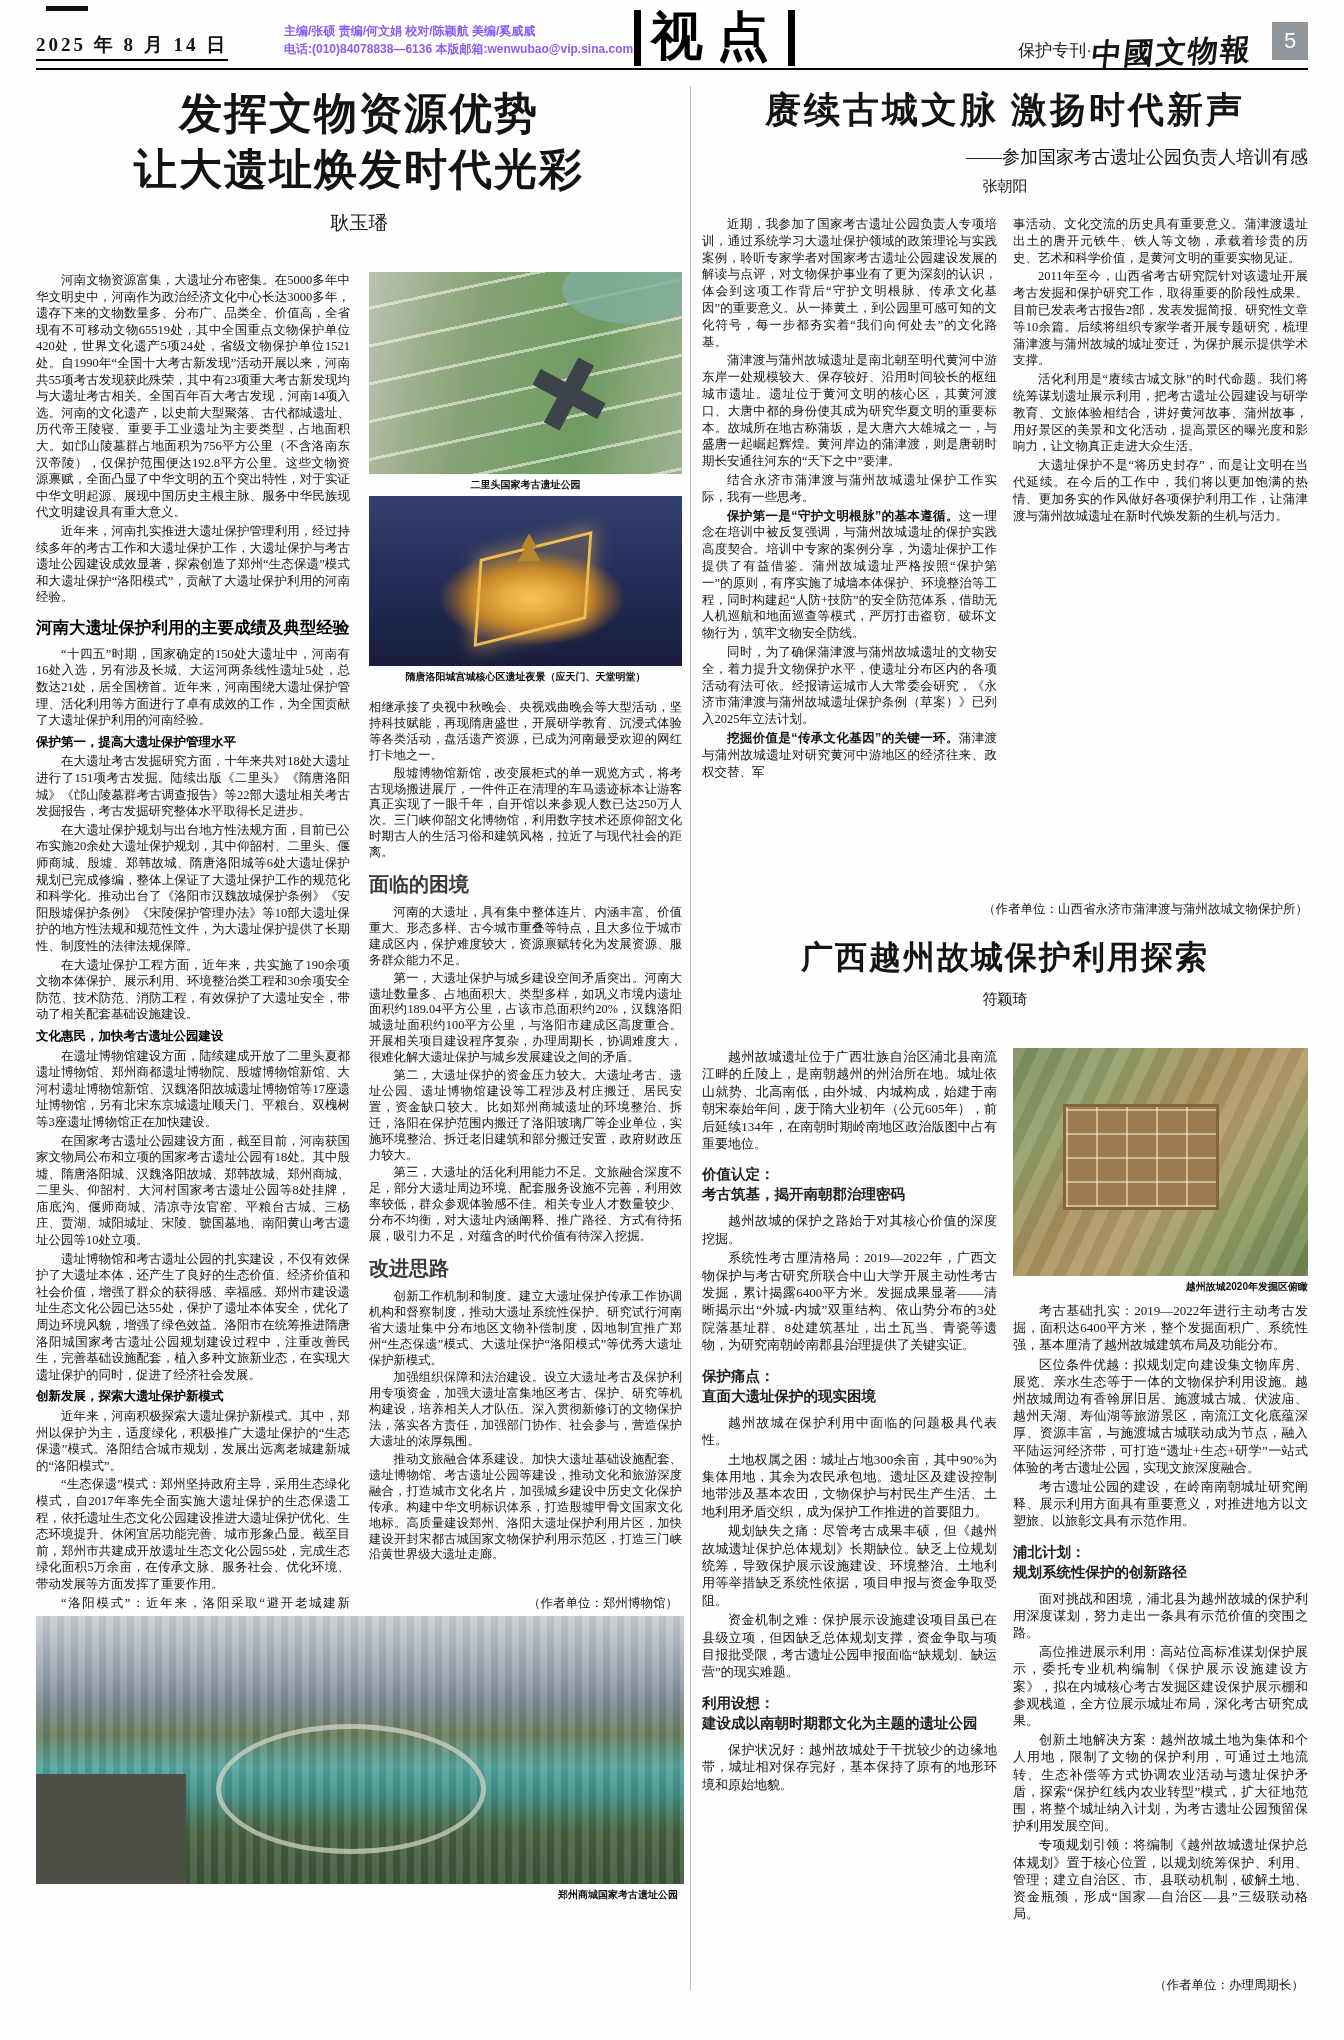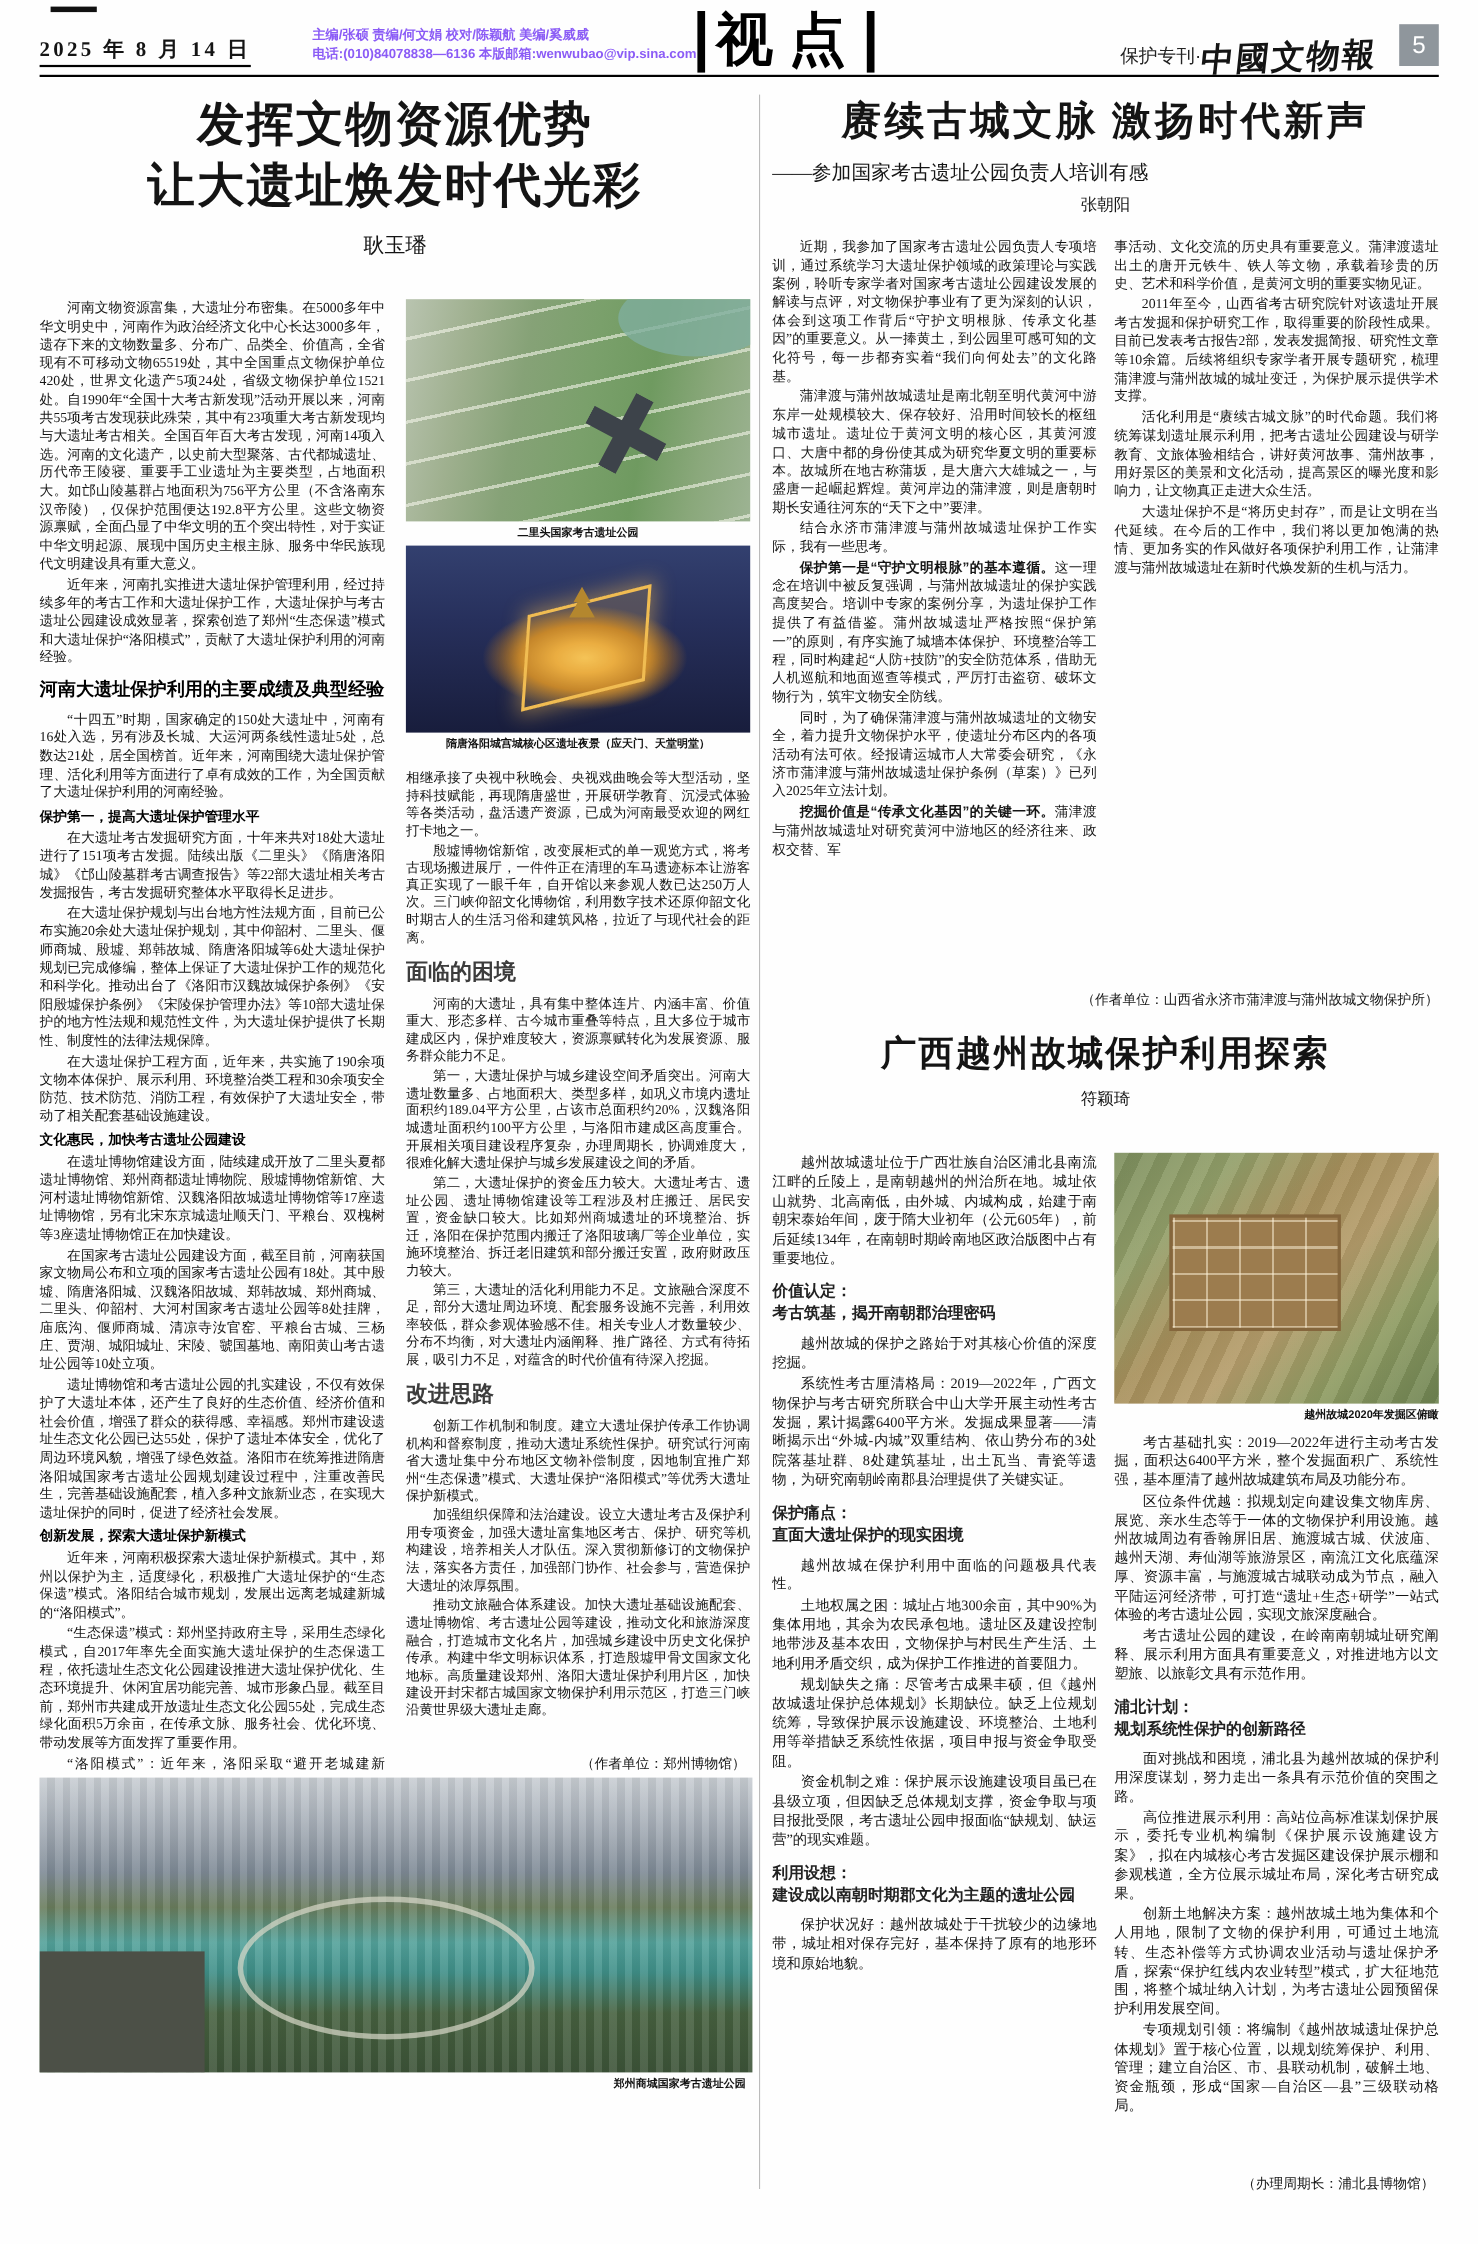--- a/index.html
+++ b/index.html
@@ -76,21 +76,21 @@
   .ph4{height:228px;background:
         repeating-linear-gradient(115deg,rgba(255,255,255,.08) 0 12px,rgba(0,0,0,.06) 12px 24px),
         linear-gradient(135deg,#7d8f5e 0%,#93a06a 22%,#a8915c 42%,#b59d6b 58%,#8f9c63 78%,#6f8452 100%);}
   .ph4::before{content:"";position:absolute;left:18%;top:26%;width:150px;height:100px;background:#9c7c4e;
         box-shadow:0 0 0 3px #85663c;
         background-image:repeating-linear-gradient(0deg,rgba(255,245,220,.5) 0 2px,transparent 2px 24px),
                          repeating-linear-gradient(90deg,rgba(255,245,220,.5) 0 2px,transparent 2px 30px);}
   
   .a2{position:absolute;left:702px;top:86px;width:606px;height:838px;}
   .a2 .title{text-align:center;font-weight:bold;font-size:36px;letter-spacing:3px;}
-  .a2 .subtitle{text-align:left;font-size:18px;margin-top:10px;}
+  .a2 .subtitle{text-align:right;font-size:18px;margin-top:10px;}
   .a2 .byline{text-align:center;font-size:15px;margin-top:8px;}
   .a2c1{left:0;top:130px;width:295px;height:702px;font-size:12.5px;line-height:16.8px;}
   .a2c2{left:311px;top:130px;width:295px;height:702px;font-size:12.5px;line-height:16.8px;}
   
   .a3{position:absolute;left:702px;top:936px;width:606px;height:1058px;}
   .a3 .title{text-align:center;font-weight:bold;font-size:32px;letter-spacing:2px;}
   .a3 .byline{text-align:center;font-size:15px;margin-top:10px;}
   .a3c1{left:0;top:112px;width:295px;height:946px;font-size:13px;line-height:17.4px;}
   .a3c2{position:absolute;left:311px;top:112px;width:295px;height:946px;}
   .a3c2text{position:absolute;left:0;right:0;top:254px;bottom:22px;overflow:hidden;
@@ -216,17 +216,17 @@
           <p class="t-p">考古基础扎实：2019—2022年进行主动考古发掘，面积达6400平方米，整个发掘面积广、系统性强，基本厘清了越州故城建筑布局及功能分布。</p>
           <p class="t-p">区位条件优越：拟规划定向建设集文物库房、展览、亲水生态等于一体的文物保护利用设施。越州故城周边有香翰屏旧居、施渡城古城、伏波庙、越州天湖、寿仙湖等旅游景区，南流江文化底蕴深厚、资源丰富，与施渡城古城联动成为节点，融入平陆运河经济带，可打造“遗址+生态+研学”一站式体验的考古遗址公园，实现文旅深度融合。</p>
           <p class="t-p">考古遗址公园的建设，在岭南南朝城址研究阐释、展示利用方面具有重要意义，对推进地方以文塑旅、以旅彰文具有示范作用。</p>
           <p class="t-head3">浦北计划：
 规划系统性保护的创新路径</p>
           <p class="t-p">面对挑战和困境，浦北县为越州故城的保护利用深度谋划，努力走出一条具有示范价值的突围之路。</p>
           <p class="t-p">高位推进展示利用：高站位高标准谋划保护展示，委托专业机构编制《保护展示设施建设方案》，拟在内城核心考古发掘区建设保护展示棚和参观栈道，全方位展示城址布局，深化考古研究成果。</p>
           <p class="t-p">创新土地解决方案：越州故城土地为集体和个人用地，限制了文物的保护利用，可通过土地流转、生态补偿等方式协调农业活动与遗址保护矛盾，探索“保护红线内农业转型”模式，扩大征地范围，将整个城址纳入计划，为考古遗址公园预留保护利用发展空间。</p>
           <p class="t-p">专项规划引领：将编制《越州故城遗址保护总体规划》置于核心位置，以规划统筹保护、利用、管理；建立自治区、市、县联动机制，破解土地、资金瓶颈，形成“国家—自治区—县”三级联动格局。</p>
         </div>
-      <div class="attr">（办理周期长：浦北县博物馆）</div>
+      <div class="attr">（作者单位：办理周期长）</div>
     </div>
   </div>
 
 </div>
 
 </body></html>

